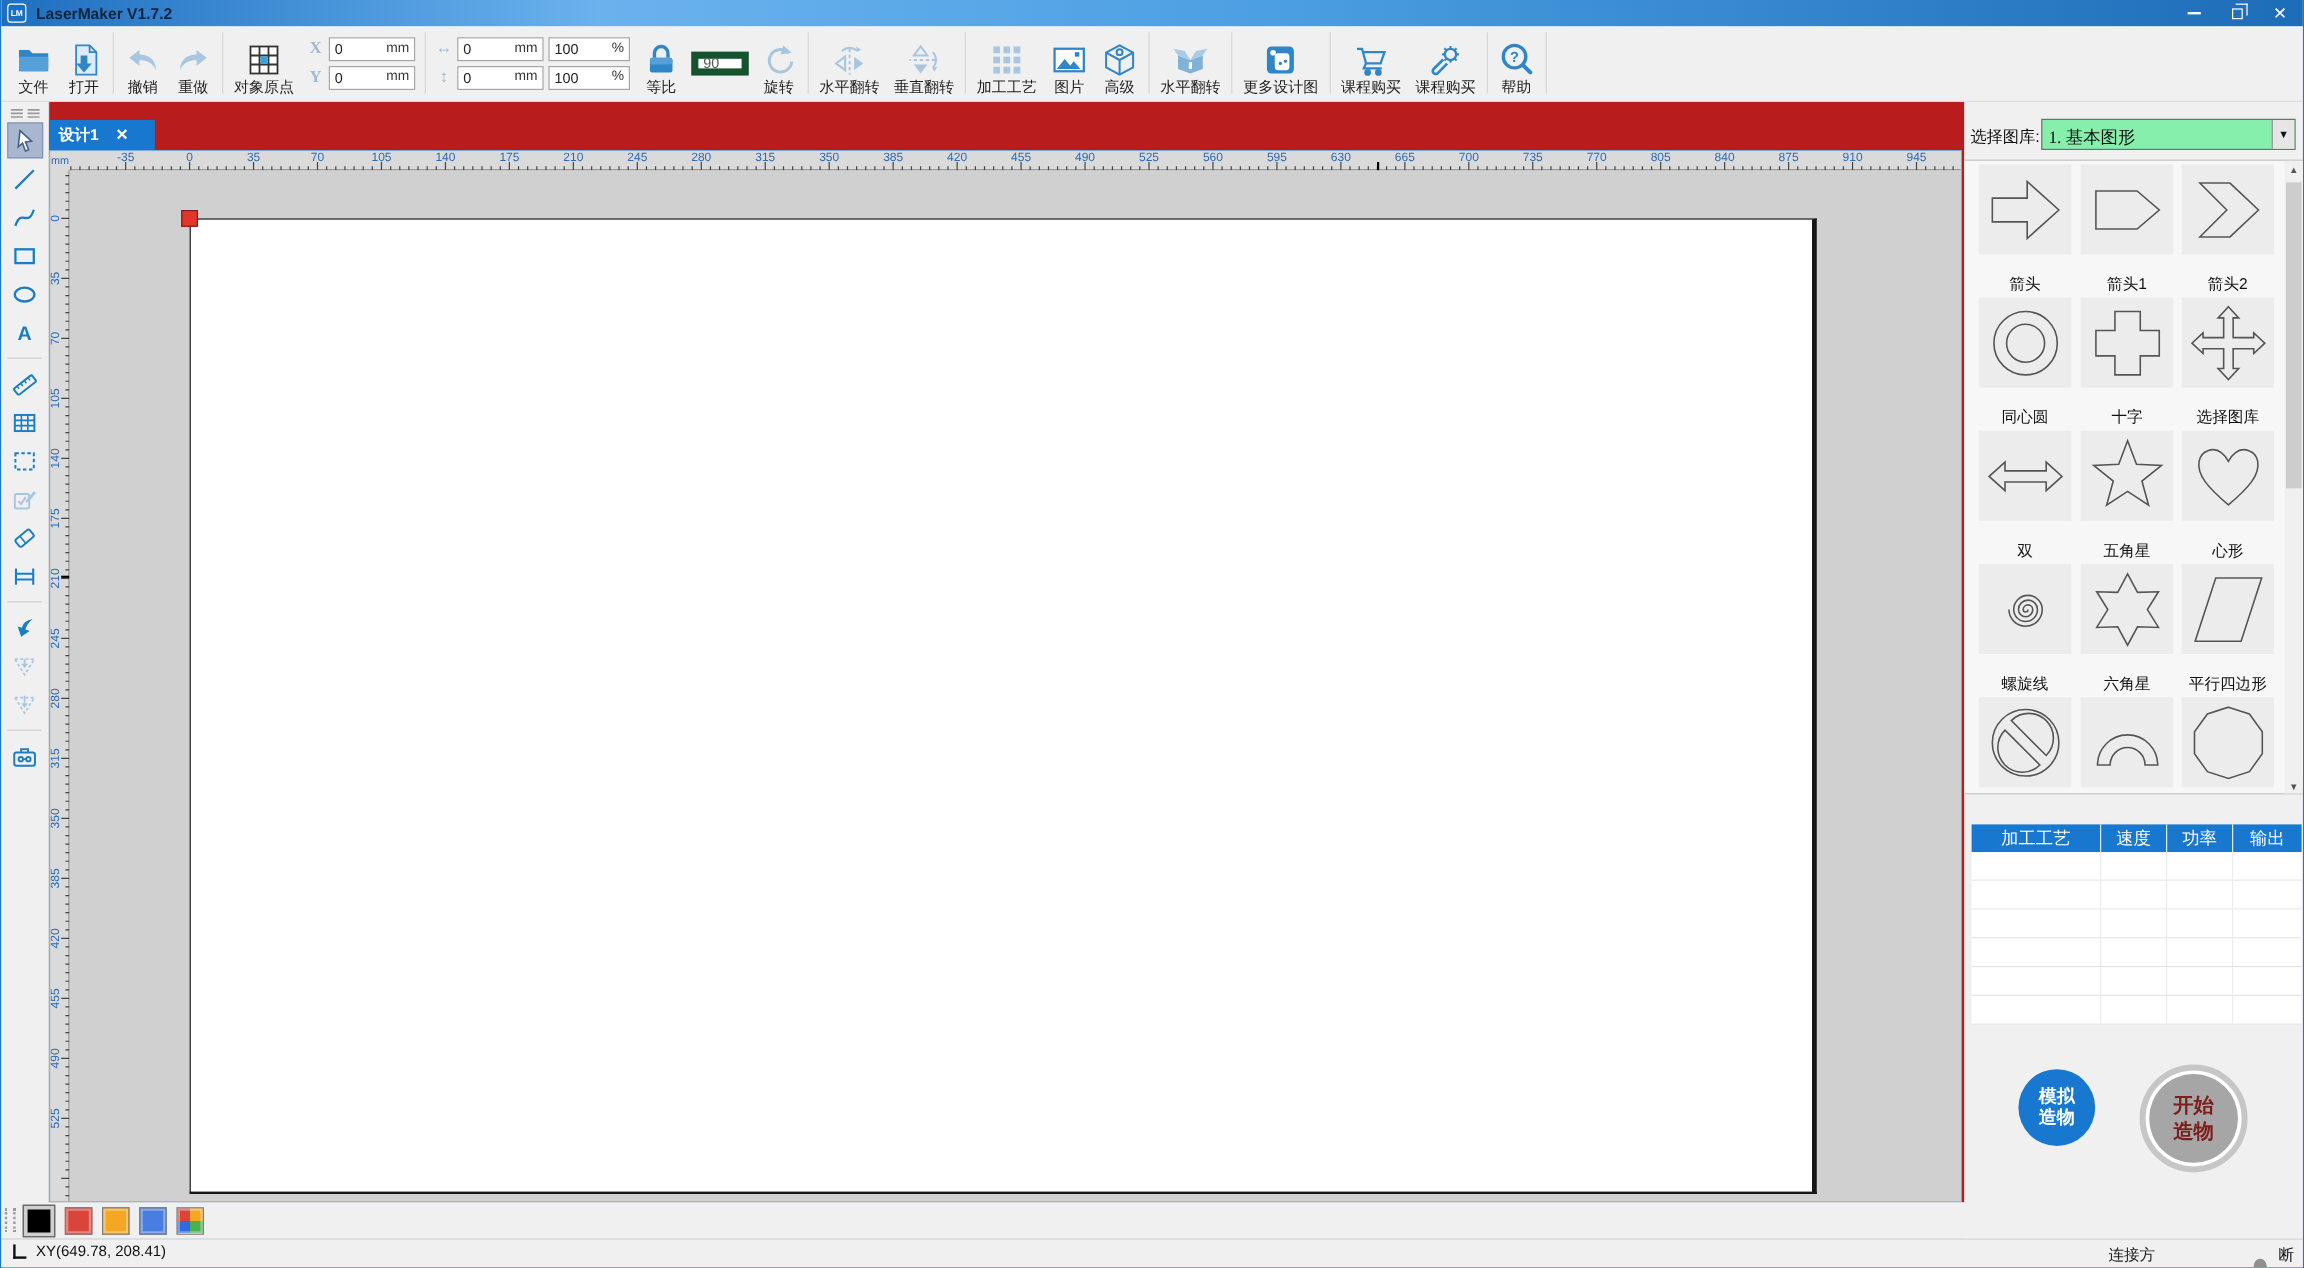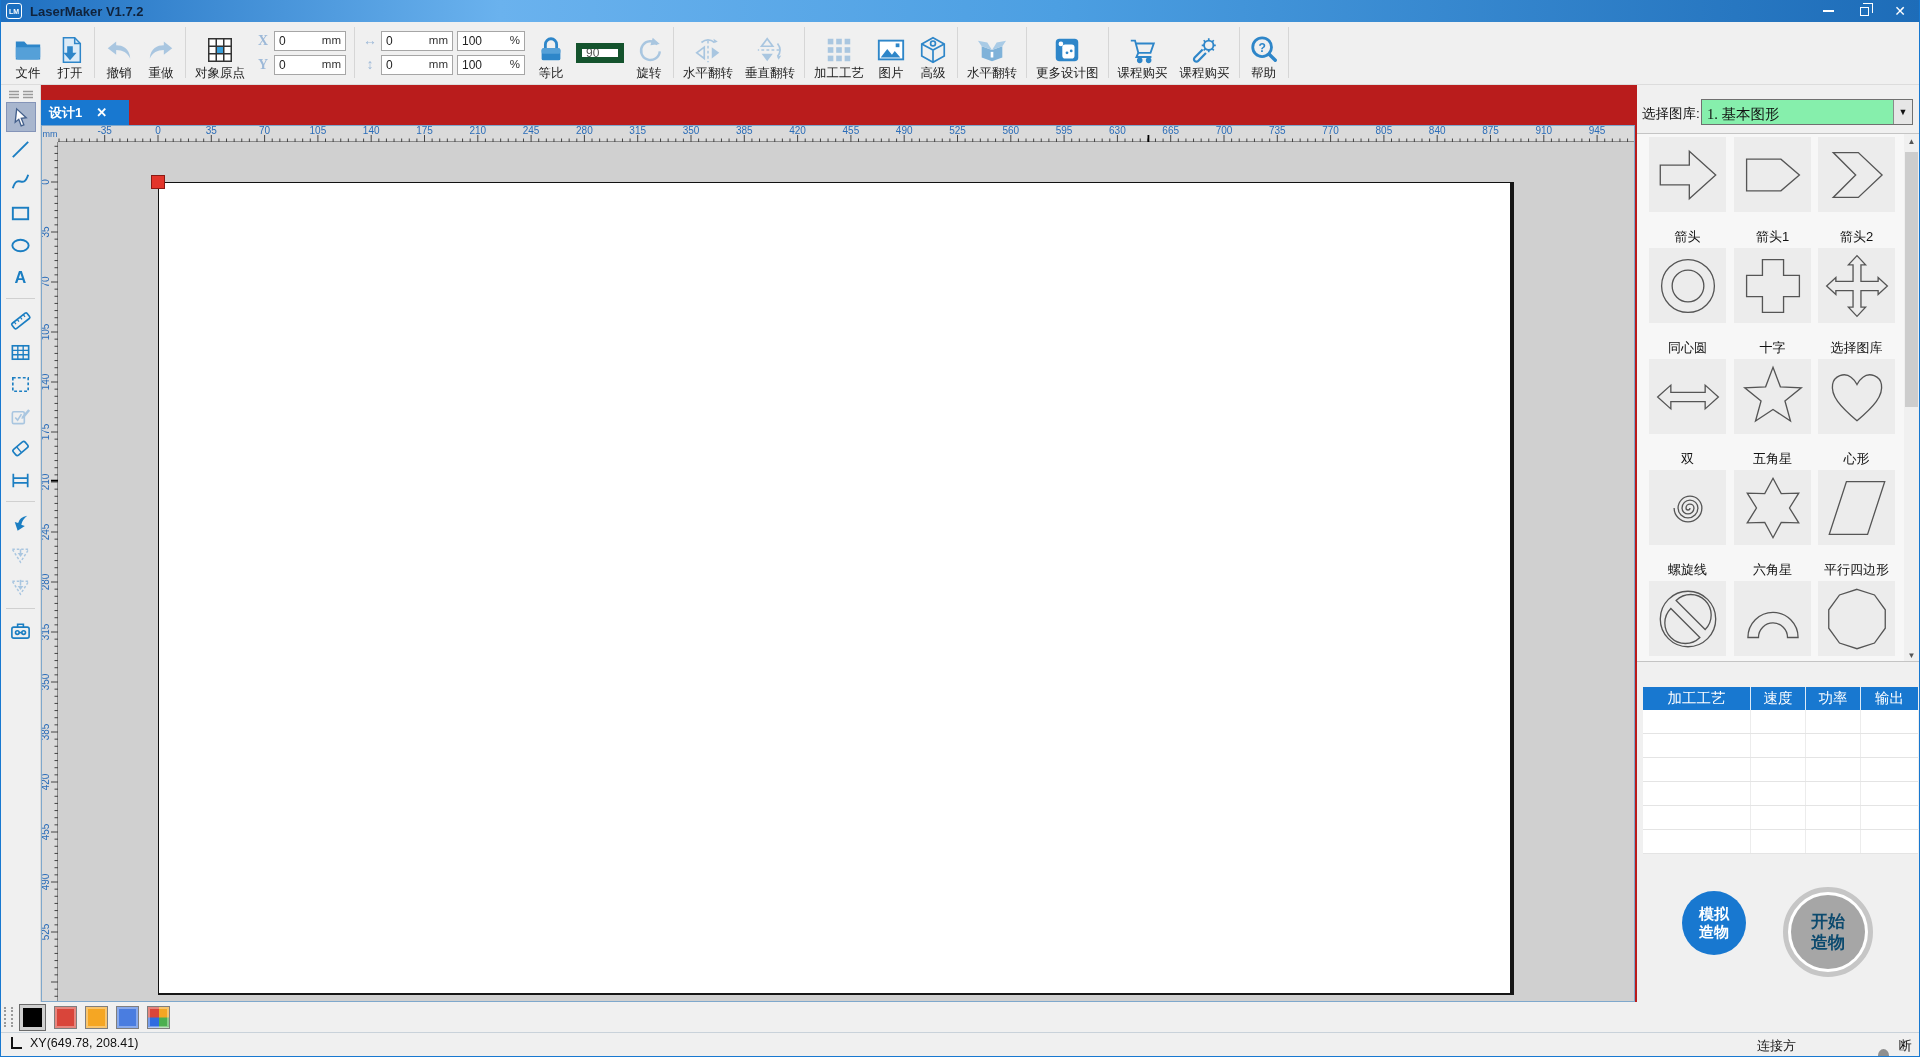--- a/index.html
+++ b/index.html
@@ -96,21 +96,21 @@
   #ptHeader .hc{display:flex;align-items:center;justify-content:center;font-size:14.5px;border-right:1px solid rgba(255,255,255,.85);}
   #ptHeader .hc:last-child{border-right:none;}
   .ptrow{display:flex;height:24px;background:#fff;border-bottom:1px solid #e4e4e4;}
   .ptrow .bc{border-right:1px solid #ececec;height:100%;}
   .ptrow .bc:last-child{border-right:none;}
   
   #simBtn{position:absolute;left:45px;top:806px;width:64px;height:64px;border-radius:50%;background:#1878d0;
     display:flex;flex-direction:column;align-items:center;justify-content:center;color:#fff;font-size:15px;font-weight:bold;line-height:18px;cursor:default;}
   #startBtn{position:absolute;left:146px;top:802px;width:90px;height:90px;border-radius:50%;border:5px solid #c6c6c6;background:#fff;
     display:flex;align-items:center;justify-content:center;cursor:default;}
-  #startBtnInner{width:74px;height:74px;border-radius:50%;background:#a6a6a6;display:flex;flex-direction:column;align-items:center;justify-content:center;color:#0c4a6e;font-size:17px;font-weight:bold;line-height:21px;}
+  #startBtnInner{width:74px;height:74px;border-radius:50%;background:#a6a6a6;display:flex;flex-direction:column;align-items:center;justify-content:center;color:#7f1d1d;font-size:17px;font-weight:bold;line-height:21px;}
 </style>
 </head>
 <body>
 
 <div id="app">
 
   <div id="titlebar">
     <div id="logo">LM</div>
     <div id="title">LaserMaker V1.7.2</div>
     <div id="wincontrols">

